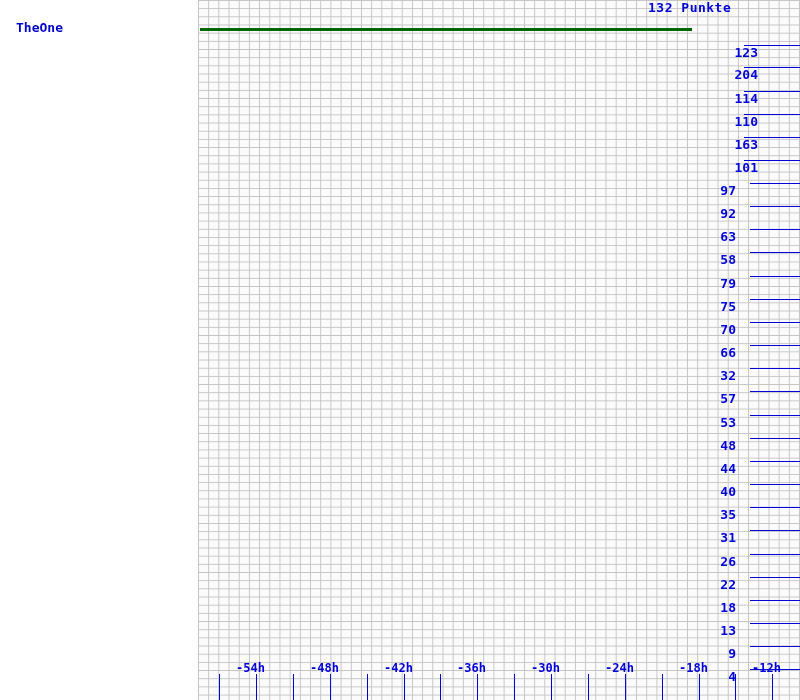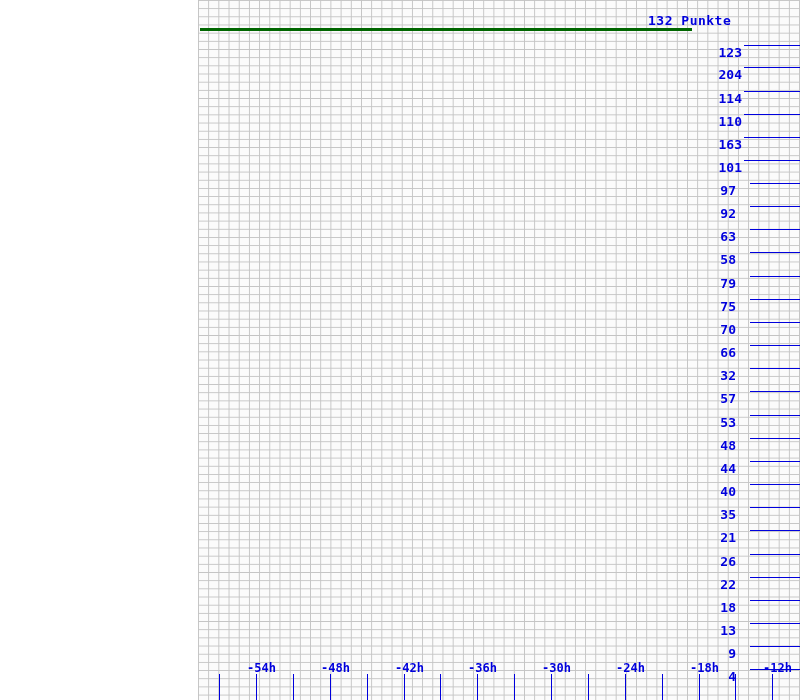--- a/index.html
+++ b/index.html
@@ -58,42 +58,41 @@
   
   .chart-title {
     position: absolute;
     left: 648px;
     top: 0px;
     font-size: 13px;
     font-weight: bold;
     color: #0000dd;
     letter-spacing: 0.5px;
     white-space: nowrap;
-    margin-top: 13px;
   }
 
   
   .series-line {
     position: absolute;
     left: 200px;
     top: 28px;
     width: 492px;
     height: 3px;
     background: #006600;
   }
 
   
   .y-tick {
     position: absolute;
     right: 0;
     height: 0;
   }
   .y-tick .y-label {
     position: absolute;
-    right: 58px;
+    right: 42px;
     top: -9px;
     font-size: 13px;
     font-weight: bold;
     color: #0000dd;
     text-align: right;
     white-space: nowrap;
     letter-spacing: 0px;
   }
   .y-tick .y-rule {
     position: absolute;
@@ -118,34 +117,37 @@
     bottom: 0px;
     width: 1px;
     height: 26px;
     background: #0000dd;
   }
   .x-tick .x-label {
     position: absolute;
     left: -20px;
     bottom: 25px;
     width: 40px;
-    text-align: right;
+    text-align: left;
     font-size: 12px;
     font-weight: bold;
     color: #0000dd;
     white-space: nowrap;
   }
 </style>
 </head>
 <body>
 
 <div id="app">
 
   <div class="plot-area"></div>
 
+  <div class="legend-panel">
+    <div class="legend-entry">TheOne</div>
+  </div>
 
   <div class="chart-title">132 Punkte</div>
 
   <div class="series-line"></div>
 
   <div id="y-axis">
       <div class="y-tick" style="top: 54px;">
         <div class="y-rule"></div>
         <div class="y-label">123</div>
       </div>
@@ -224,21 +226,21 @@
       <div class="y-tick w2" style="top: 493px;">
         <div class="y-rule"></div>
         <div class="y-label">40</div>
       </div>
       <div class="y-tick w2" style="top: 516px;">
         <div class="y-rule"></div>
         <div class="y-label">35</div>
       </div>
       <div class="y-tick w2" style="top: 539px;">
         <div class="y-rule"></div>
-        <div class="y-label">21</div>
+        <div class="y-label">31</div>
       </div>
       <div class="y-tick w2" style="top: 563px;">
         <div class="y-rule"></div>
         <div class="y-label">26</div>
       </div>
       <div class="y-tick w2" style="top: 586px;">
         <div class="y-rule"></div>
         <div class="y-label">22</div>
       </div>
       <div class="y-tick w2" style="top: 609px;">

